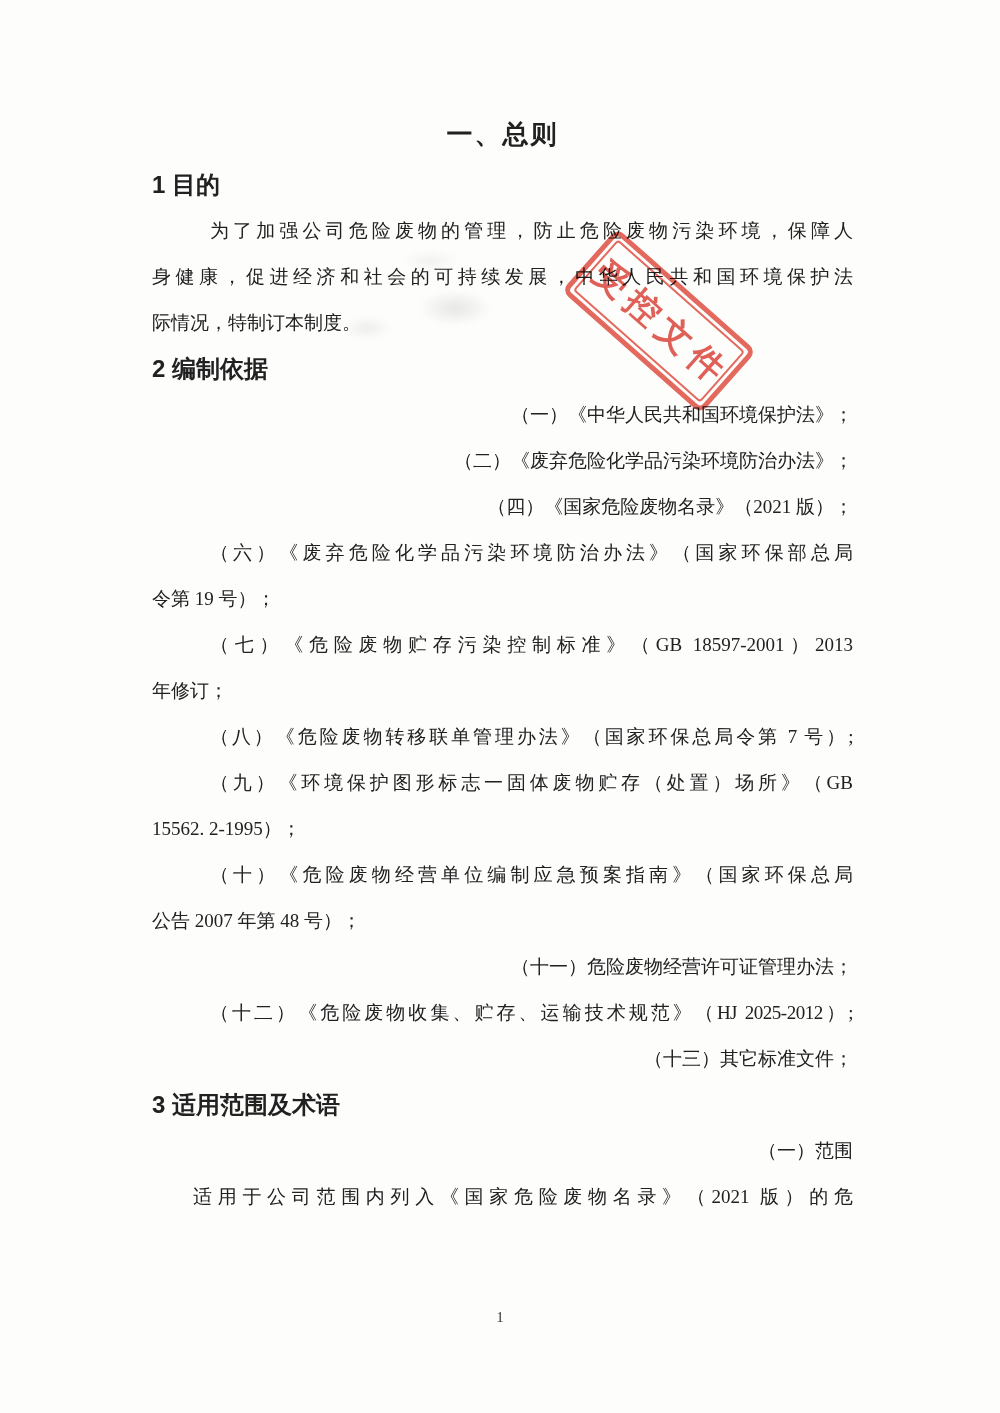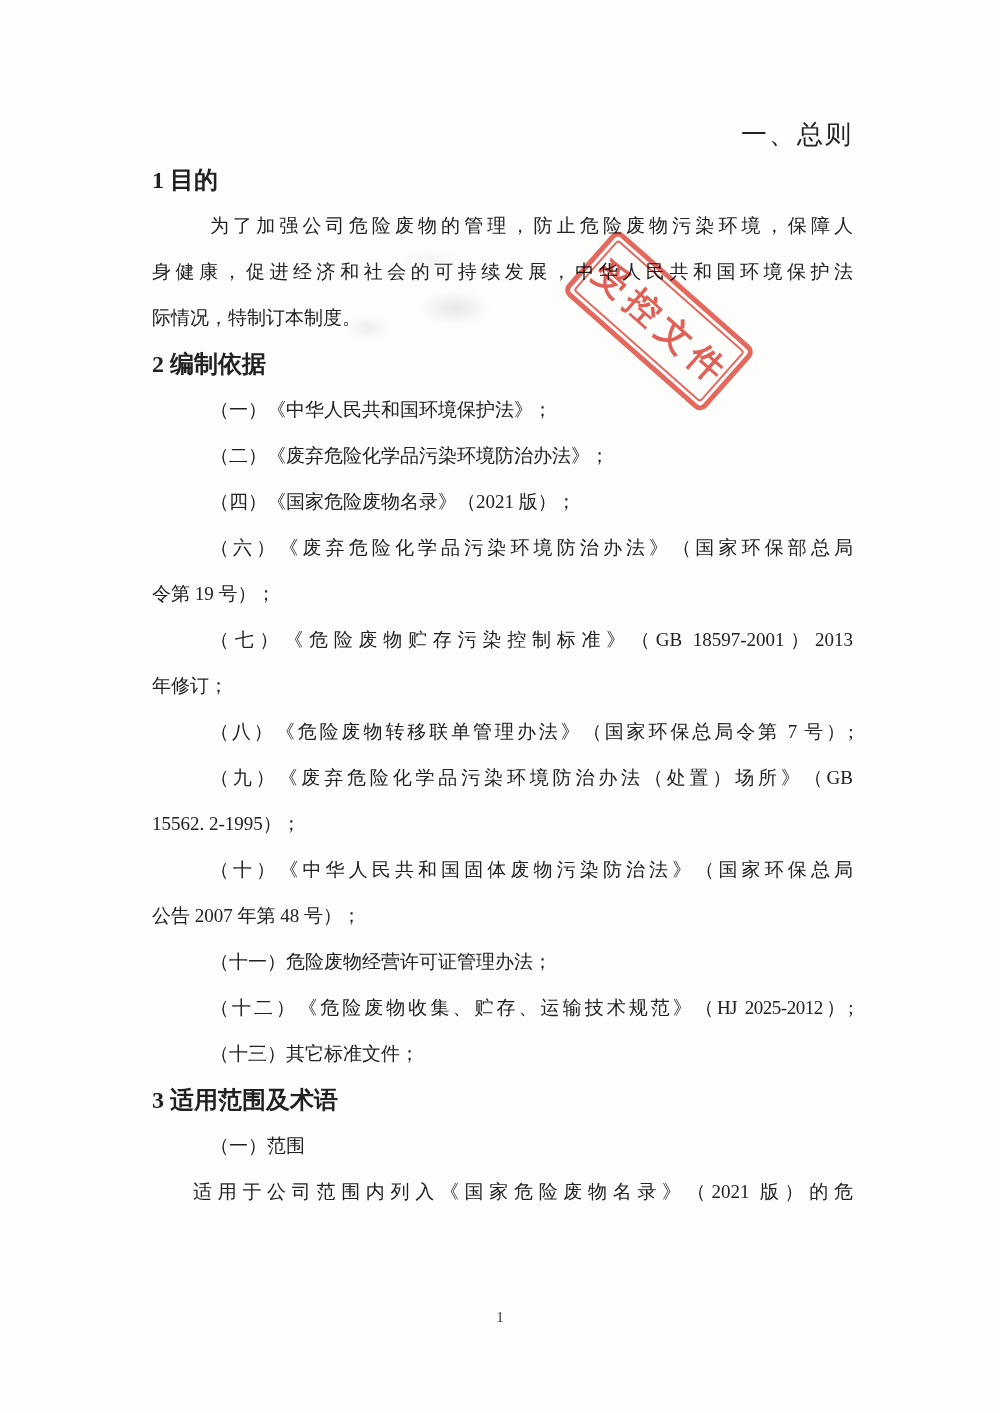--- a/index.html
+++ b/index.html
@@ -13,40 +13,41 @@
     color: #212121;
   }
   .content {
     position: absolute;
     left: 152px;
     top: 111px;
     width: 701px;
   }
   .h1 {
     font-family: "Liberation Sans", "DejaVu Sans", sans-serif;
-    font-weight: normal;
+    font-weight: bold;
     font-size: 26px;
     line-height: 46px;
     height: 46px;
     letter-spacing: 2px;
-    text-align: right;
+    text-align: center;
+    margin-bottom: 5px;
   }
   .ln {
     font-size: 19px;
     line-height: 46px;
     height: 46px;
     white-space: normal;
     overflow: visible;
   }
   .h2 {
-    font-family: Liberation Serif, serif;
+    font-family: Liberation Sans, sans-serif;
     font-weight: bold;
     font-size: 24px;
   }
-  .ind    { text-indent: 58px; }
+  .ind    { text-indent: 58px; text-align: right; }
   .ind-sm { text-indent: 41px; font-family: Liberation Serif, serif; }
   .just   { text-align: justify; text-align-last: justify; }
   .tight  { letter-spacing: -0.5px; }
 
   
   .stamp {
     position: absolute;
     left: 566px;
     top: 279px;
     width: 176px;
@@ -115,23 +116,23 @@
     <div class="ln">际情况，特制订本制度。</div>
     <div class="ln h2">2 编制依据</div>
     <div class="ln ind">（一）《中华人民共和国环境保护法》；</div>
     <div class="ln ind">（二）《废弃危险化学品污染环境防治办法》；</div>
     <div class="ln ind">（四）《国家危险废物名录》（2021 版）；</div>
     <div class="ln ind just">（六）《废弃危险化学品污染环境防治办法》（国家环保部总局</div>
     <div class="ln">令第 19 号）；</div>
     <div class="ln ind just">（七）《危险废物贮存污染控制标准》（GB 18597-2001）2013</div>
     <div class="ln">年修订；</div>
     <div class="ln ind just tight">（八）《危险废物转移联单管理办法》（国家环保总局令第 7 号）;</div>
-    <div class="ln ind just">（九）《废弃危险化学品污染环境防治办法（处置）场所》（GB</div>
+    <div class="ln ind just">（九）《环境保护图形标志一固体废物贮存（处置）场所》（GB</div>
     <div class="ln">15562. 2-1995）；</div>
-    <div class="ln ind just">（十）《中华人民共和国固体废物污染防治法》（国家环保总局</div>
+    <div class="ln ind just">（十）《危险废物经营单位编制应急预案指南》（国家环保总局</div>
     <div class="ln">公告 2007 年第 48 号）；</div>
     <div class="ln ind">（十一）危险废物经营许可证管理办法；</div>
     <div class="ln ind just tight">（十二）《危险废物收集、贮存、运输技术规范》（HJ 2025-2012）;</div>
     <div class="ln ind">（十三）其它标准文件；</div>
     <div class="ln h2">3 适用范围及术语</div>
     <div class="ln ind">（一）范围</div>
     <div class="ln ind-sm just">适用于公司范围内列入《国家危险废物名录》（2021 版）的危</div>
   </div>
 
   <div class="smudge s1"></div>

